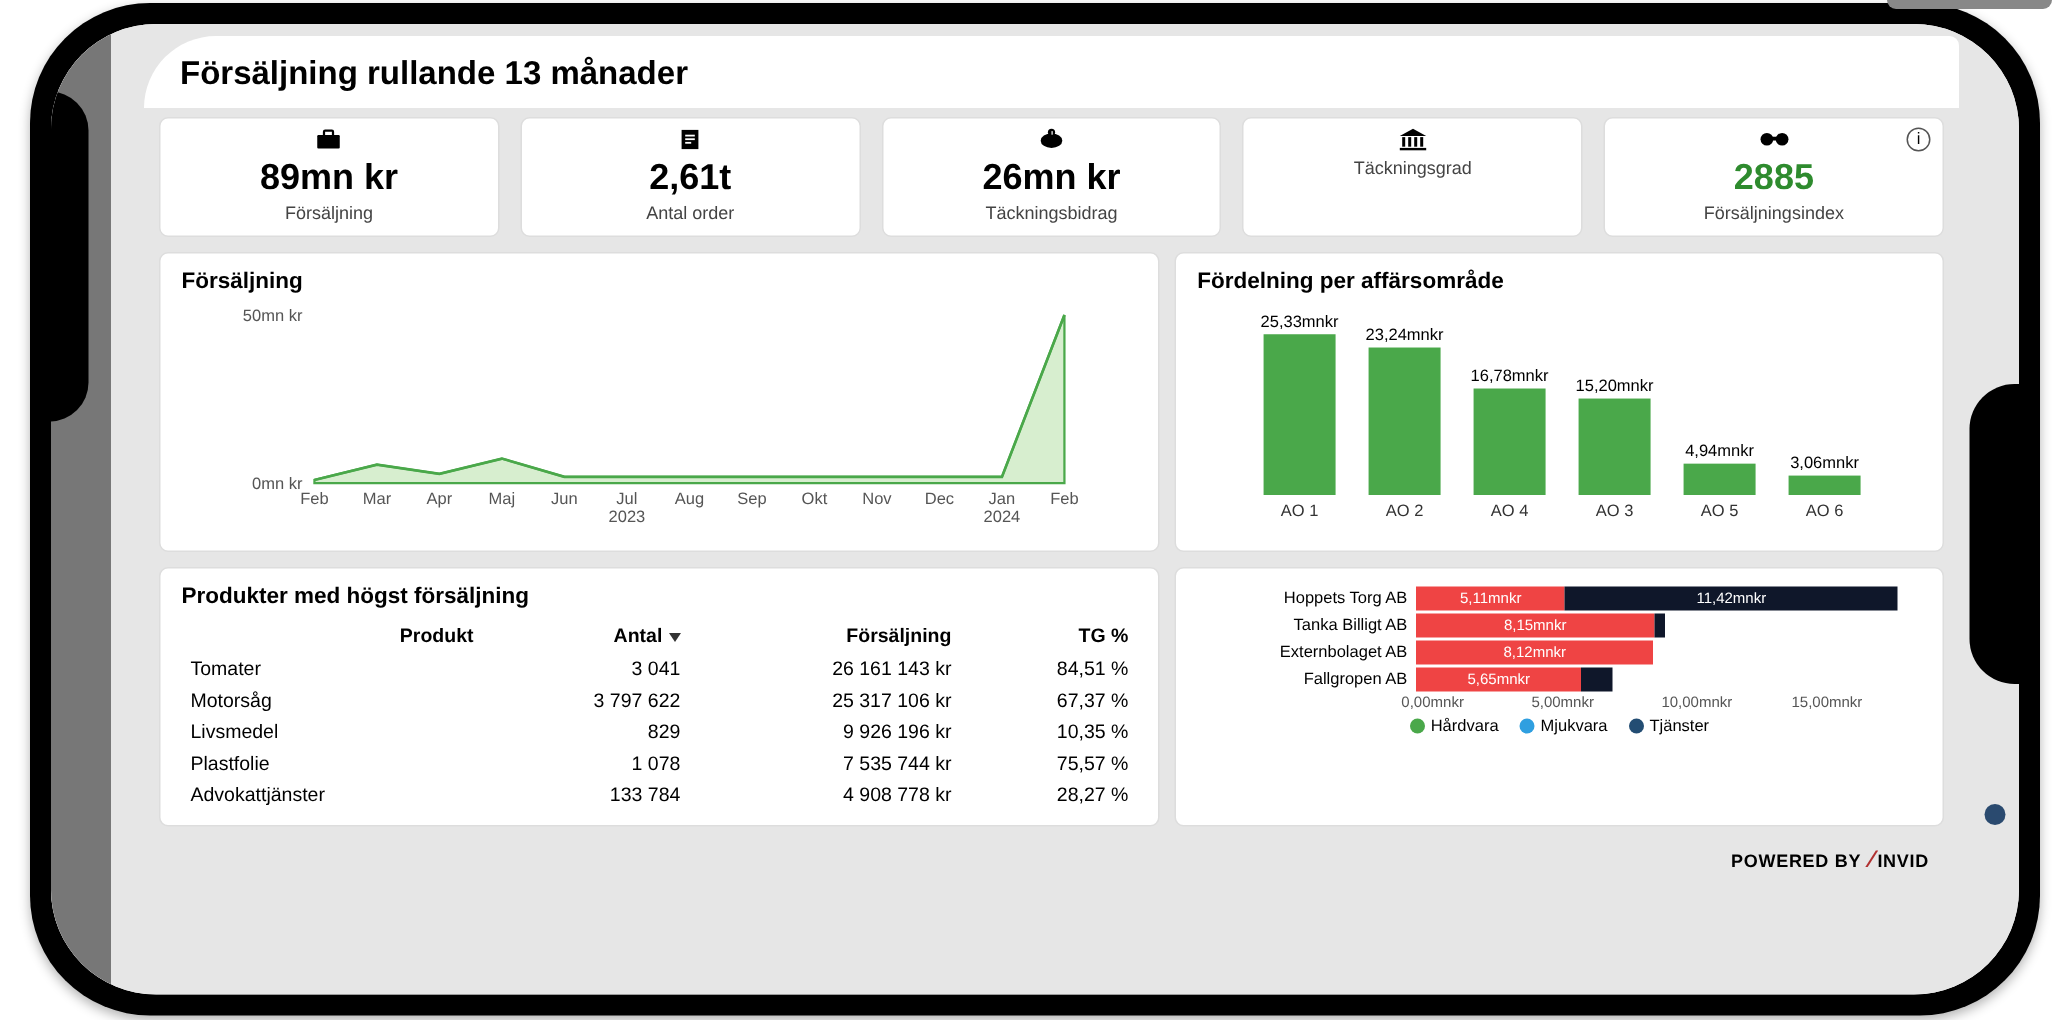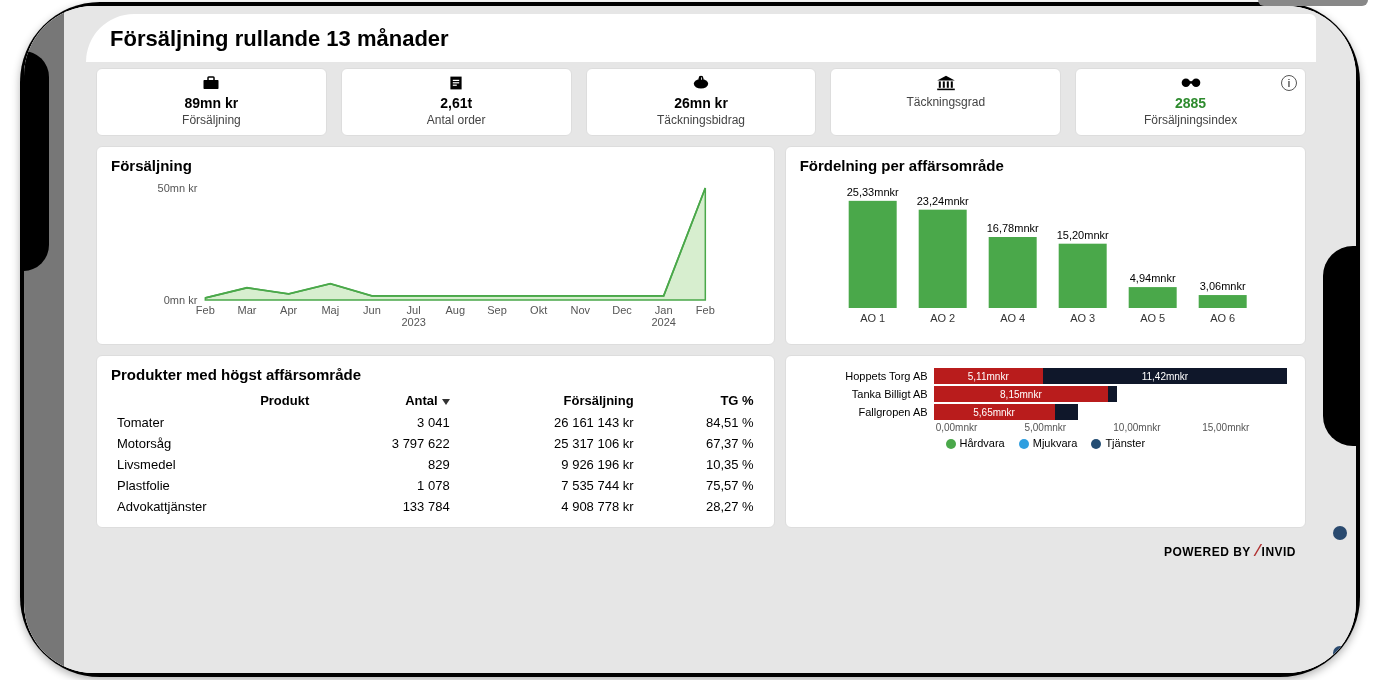--- a/index.html
+++ b/index.html
@@ -1,20 +1,20 @@
 <!DOCTYPE html>
 <html><head>
 <meta charset="utf-8">
 <style>
   * { box-sizing: border-box; margin: 0; padding: 0; }
   html, body { width: 1380px; height: 680px; font-family: "Segoe UI", Arial, sans-serif; background:#fff; overflow:hidden; }
   
   .phone {
     position:absolute; left:20px; top:2px; width:1340px; height:675px;
-    background:#000; border-radius:80px; padding:4px;
+    background:#000; border-radius:80px; padding:14px;
     box-shadow: 0 3px 8px rgba(0,0,0,.3);
   }
   .phone-inner {
     width:100%; height:100%; background:#fff; border-radius:70px;
     position:relative; overflow:hidden;
   }
   .notch-left { position:absolute; left:-1px; top:45px; width:26px; height:220px; background:#000; border-top-right-radius:30px; border-bottom-right-radius:30px; z-index:50;}
   .notch-right{ position:absolute; right:-1px; top:240px; width:34px; height:200px; background:#000; border-top-left-radius:30px; border-bottom-left-radius:30px; z-index:50;}
   .camdot { position:absolute; right:10px; top:280px; width:14px; height:14px; background:#2a4a6f; border-radius:50%;}
   .camdot2{ position:absolute; right:10px; top:400px; width:14px; height:14px; background:#2a4a6f; border-radius:50%;}
@@ -38,21 +38,21 @@
 
   .content { display:flex; flex-direction:column; gap:10px; padding-top:6px; }
 
   
   .kpis { display:flex; gap:14px; padding:0 10px; }
   .kpi {
     flex:1; background:#fff; border:1px solid #ddd; border-radius:6px;
     padding:6px 6px 8px; text-align:center; position:relative;
   }
   .kpi .kpi-icon { font-size:16px; height:18px; }
-  .kpi .kpi-value { font-size:14px; font-weight:700; margin-top:2px;}
+  .kpi .kpi-value { font-size:24px; font-weight:700; margin-top:2px;}
   .kpi .kpi-label { font-size:12px; color:#444; margin-top:2px;}
   .kpi.green .kpi-value { color:#2e8b2e; }
   .info-badge { position:absolute; top:6px; right:8px; width:16px; height:16px; border:1px solid #555; border-radius:50%; font-size:11px; line-height:14px; text-align:center; }
 
   
   .row { display:flex; gap:10px; padding:0 10px;}
   .card {
     background:#fff; border:1px solid #ddd; border-radius:6px; padding:10px 14px;
   }
   .card h3 { font-size:15px; font-weight:700; margin-bottom:6px; }
@@ -74,25 +74,25 @@
   .bar-cat  { font-size:11px; text-anchor:middle; fill:#333;}
 
   
   table { width:100%; border-collapse:collapse; font-size:13px; }
   th { text-align:right; font-weight:600; padding:4px 6px; }
   th.num, td.num { text-align:right; }
   td { padding:3px 6px; }
   .sort-caret { display:inline-block; margin-left:4px; width:0; height:0; border-left:4px solid transparent; border-right:4px solid transparent; border-top:6px solid #333; vertical-align:middle;}
 
   
-  .cust-row { display:flex; align-items:center; margin:2px 4px; font-size:11px;}
+  .cust-row { display:flex; align-items:center; margin:2px 16px; font-size:11px;}
   .cust-name { width:130px; text-align:right; padding-right:6px; }
   .cust-bar-wrap { flex:1; height:16px; display:flex; }
   .seg { height:100%; display:flex; align-items:center; justify-content:center; color:#fff; font-size:10px; white-space:nowrap;}
-  .seg.green{ background:#b91c1c;}
+  .seg.green{ background:#ef4444;}
   .seg.blue { background:#0f172a;}
   .cust-axis { display:flex; font-size:10px; color:#555; padding-left:136px; }
   .cust-axis span{ flex:1;}
   .legend { display:flex; gap:14px; justify-content:center; font-size:11px; padding-top:4px;}
   .lg-dot { display:inline-block; width:10px; height:10px; border-radius:50%; margin-right:4px; vertical-align:middle;}
   .lg-g{ background:#4aa84a;} .lg-b{ background:#2f9fe0;} .lg-d{ background:#234d73;}
 
   .footer { text-align:right; font-size:12px; font-weight:700; padding:4px 20px 0; letter-spacing:.04em;}
   .footer .logo-slash{ color:#b03030; font-size:16px; font-weight:900; margin:0 2px;}
 </style>
@@ -226,21 +226,21 @@
                     <rect x="368" y="115.05384615384615" width="48" height="12.946153846153846"></rect>
                     <text class="bar-val" x="392" y="110.05384615384615">3,06mnkr</text>
                     <text class="bar-cat" x="392" y="142">AO 6</text>
                   </g>
                 </svg>
             </div>
           </div>
 
           <div class="row">
             <div class="card" id="table-card">
-              <h3>Produkter med högst affärsområde</h3>
+              <h3>Produkter med högst försäljning</h3>
               <table>
                 <thead>
                     <tr>
                   <th>Produkt</th>
                   <th class="num"><span>Antal</span><span class="sort-caret"></span></th>
                   <th class="num">Försäljning</th>
                   <th class="num">TG %</th>
                 </tr>
                   </thead>
                 <tbody id="table-body">
@@ -287,20 +287,26 @@
                     </div>
                   </div>
                   <div class="cust-row">
                     <div class="cust-name">Tanka Billigt AB</div>
                     <div class="cust-bar-wrap">
                       <div class="seg green" style="width:49.39%">8,15mnkr</div>
                       <div class="seg blue" style="width:2.42%"></div>
                     </div>
                   </div>
                   <div class="cust-row">
+                    <div class="cust-name">Externbolaget AB</div>
+                    <div class="cust-bar-wrap">
+                      <div class="seg green" style="width:49.21%">8,12mnkr</div>
+                    </div>
+                  </div>
+                  <div class="cust-row">
                     <div class="cust-name">Fallgropen AB</div>
                     <div class="cust-bar-wrap">
                       <div class="seg green" style="width:34.24%">5,65mnkr</div>
                       <div class="seg blue" style="width:6.67%"></div>
                     </div>
                   </div>
                 </div>
               <div class="cust-axis">
                 <span>0,00mnkr</span>
                 <span>5,00mnkr</span>

